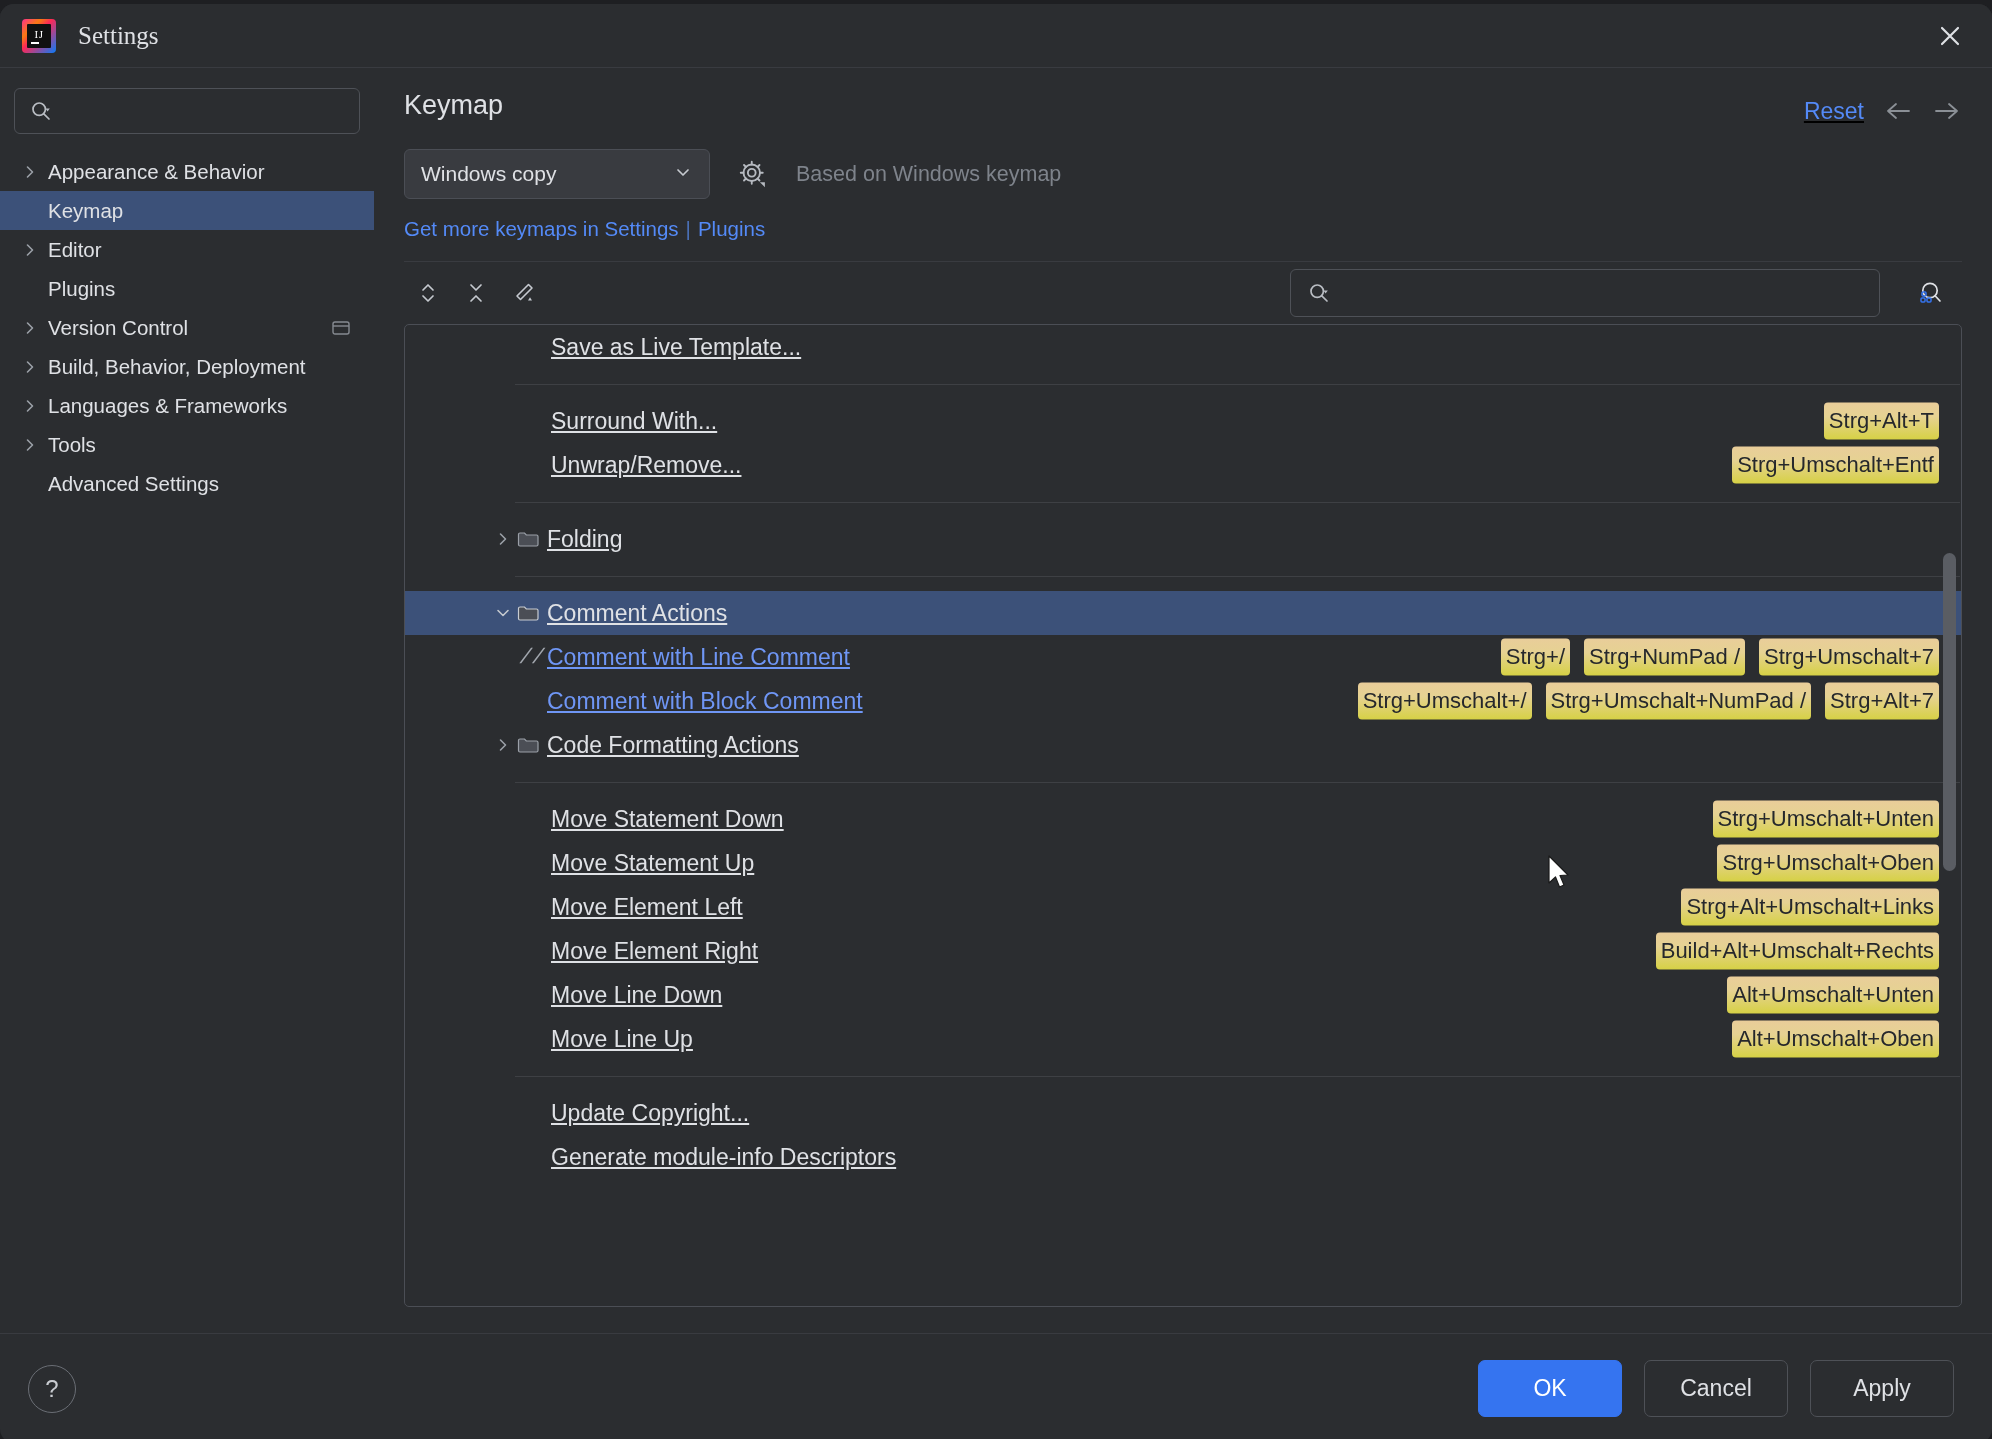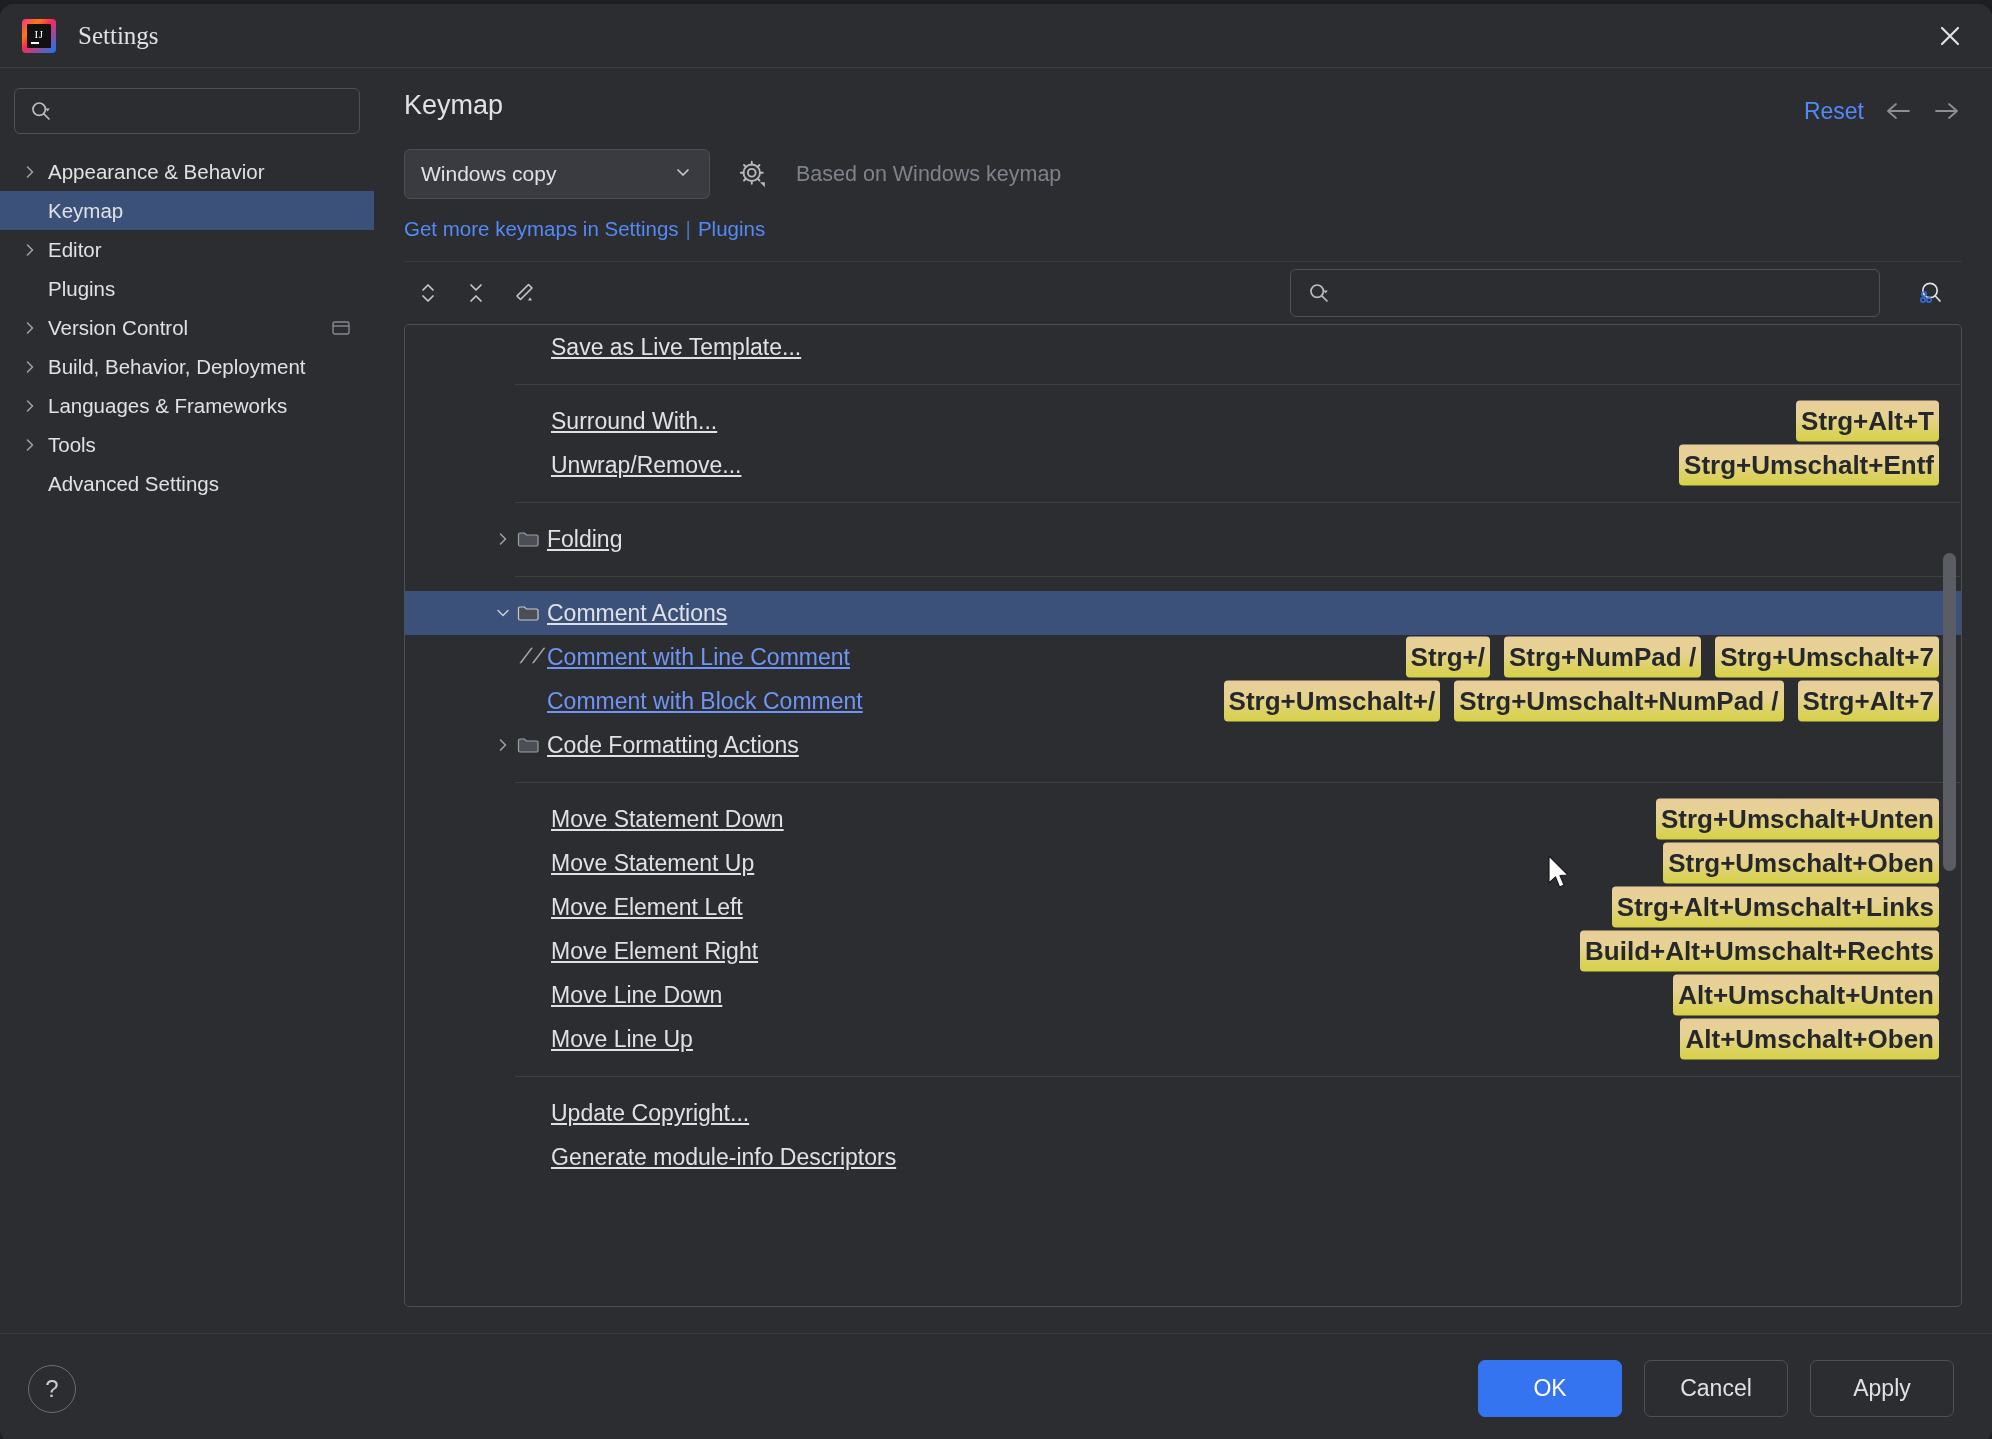--- a/index.html
+++ b/index.html
@@ -166,20 +166,21 @@
   .page-title {
     font-size: 27px;
     color: #dfe1e5;
     flex: 1;
   }
   .header-actions {
     display: flex;
     align-items: center;
     gap: 19px;
     padding-top: 6px;
+    text-decoration: underline;
   }
   .reset-link {
     color: #548af7;
     font-size: 23px;
     cursor: pointer;
   }
   .nav-arrow-btn {
     color: #8b9096;
     display: flex; align-items: center; justify-content: center;
     width: 30px; height: 30px;
@@ -330,26 +331,25 @@
     right: 22px;
     top: 50%;
     transform: translateY(-50%);
     display: flex;
     gap: 14px;
     align-items: center;
   }
   .kbadge {
     background: linear-gradient(180deg, #e9cd9a 0%, #e6d292 38%, #d6d145 100%);
     color: #26282c;
-    font-size: 26px;
+    font-size: 22px;
     line-height: 1;
     padding: 7px 5px 8px 5px;
     border-radius: 4px;
     white-space: nowrap;
-    font-weight: bold;
   }
   .scrollbar {
     position: absolute;
     right: 5px;
     top: 228px;
     width: 13px;
     height: 318px;
     background: #5a5d63;
     border-radius: 7px;
   }

